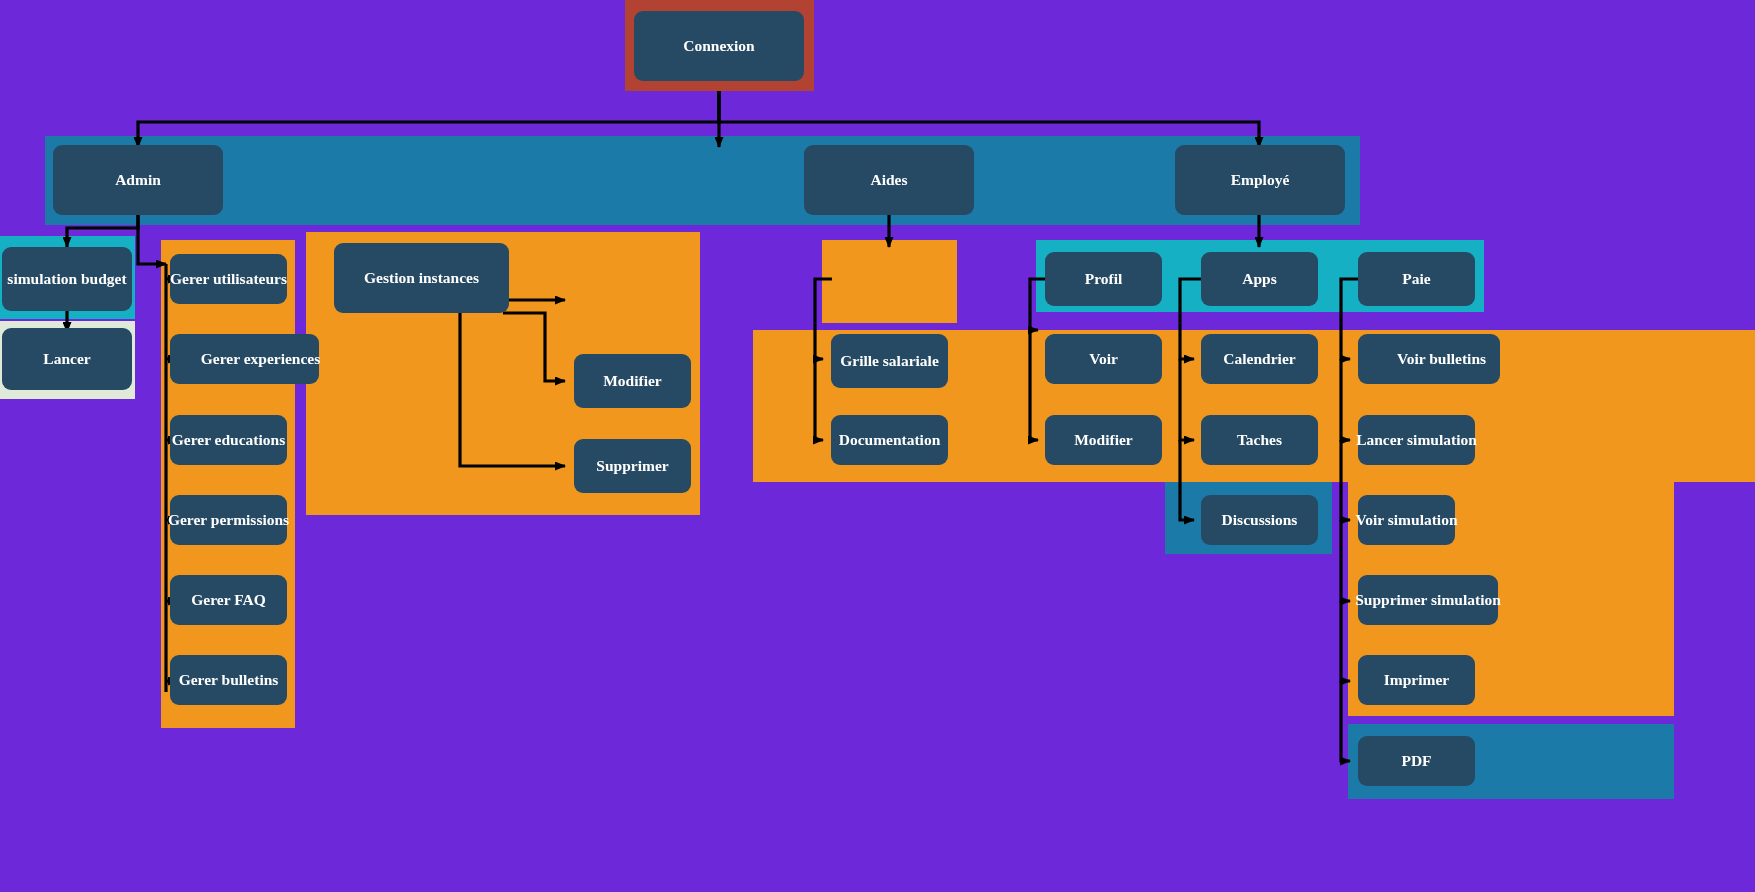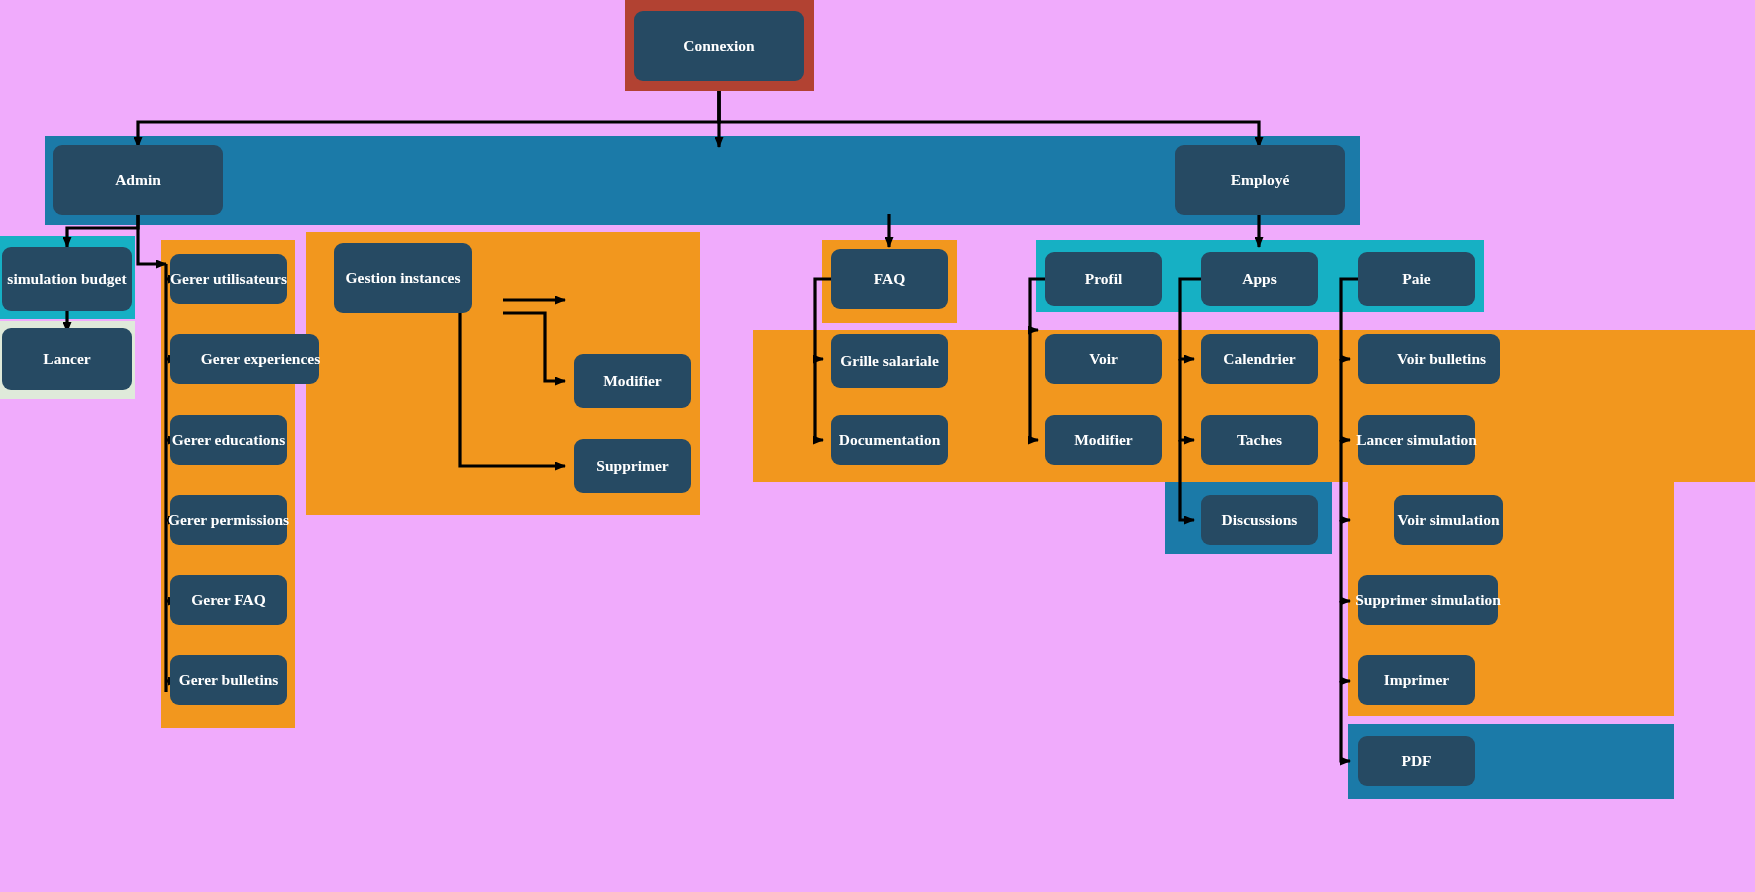--- a/index.html
+++ b/index.html
@@ -1,18 +1,18 @@
 <!DOCTYPE html>
 <html><head>
 <meta charset="utf-8">
 <style>
   html,body{margin:0;padding:0;background:#000;}
   body{width:1755px;height:892px;overflow:hidden;
        font-family:"Liberation Serif","DejaVu Serif",serif;}
-  #stage{position:relative;width:1755px;height:892px;background:#f0abfc;}
+  #stage{position:relative;width:1755px;height:892px;background:#6d28d9;}
 
   .band{position:absolute;}
   .node{position:absolute;background:#264a63;border-radius:9px;
         color:#ffffff;font-weight:bold;font-size:15.5px;
         display:flex;align-items:center;justify-content:center;
         text-align:center;line-height:1.1;white-space:nowrap;z-index:6;}
   .node.wide{font-size:15.5px;}
   svg.links{position:absolute;left:0;top:0;width:1755px;height:892px;
             pointer-events:none;z-index:5;}
   .lk{stroke:#000;stroke-width:3.2;fill:none;}
@@ -90,50 +90,50 @@
     <path class="lk" d="M1341,359 L1341,440 L1350,440" marker-end="url(#ah)"></path>
     <path class="lk" d="M1341,440 L1341,520 L1350,520" marker-end="url(#ah)"></path>
     <path class="lk" d="M1341,520 L1341,601 L1350,601" marker-end="url(#ah)"></path>
     <path class="lk" d="M1341,601 L1341,681 L1350,681" marker-end="url(#ah)"></path>
     <path class="lk" d="M1341,681 L1341,761 L1350,761" marker-end="url(#ah)"></path>
   </svg>
 
   <div class="node" style="left:634px;top:11px;width:170px;height:70px;">Connexion</div>
 
   <div class="node" style="left:53px;top:145px;width:170px;height:70px;">Admin</div>
+  <div class="node" style="left:804px;top:145px;width:170px;height:70px;">Aides</div>
   <div class="node" style="left:1175px;top:145px;width:170px;height:70px;">Employé</div>
 
   <div class="node" style="left:2px;top:328px;width:130px;height:62px;">Lancer</div>
   <div class="node" style="left:2px;top:247px;width:130px;height:64px;">simulation budget</div>
 
   <div class="node" style="left:170px;top:254px;width:117px;height:50px;">Gerer utilisateurs</div>
   <div class="node" style="left:170px;top:334px;width:117px;height:50px;padding-left:32px;">Gerer experiences</div>
   <div class="node" style="left:170px;top:415px;width:117px;height:50px;">Gerer educations</div>
   <div class="node" style="left:170px;top:495px;width:117px;height:50px;">Gerer permissions</div>
   <div class="node" style="left:170px;top:575px;width:117px;height:50px;">Gerer FAQ</div>
   <div class="node" style="left:170px;top:655px;width:117px;height:50px;">Gerer bulletins</div>
 
-  <div class="node" style="left:334px;top:243px;width:138px;height:70px;">Gestion instances</div>
+  <div class="node" style="left:334px;top:243px;width:175px;height:70px;">Gestion instances</div>
   <div class="node" style="left:574px;top:354px;width:117px;height:54px;">Modifier</div>
   <div class="node" style="left:574px;top:439px;width:117px;height:54px;">Supprimer</div>
 
-  <div class="node" style="left:831px;top:249px;width:117px;height:60px;">FAQ</div>
   <div class="node" style="left:831px;top:334px;width:117px;height:54px;">Grille salariale</div>
   <div class="node" style="left:831px;top:415px;width:117px;height:50px;">Documentation</div>
 
   <div class="node" style="left:1045px;top:252px;width:117px;height:54px;">Profil</div>
   <div class="node" style="left:1045px;top:334px;width:117px;height:50px;">Voir</div>
   <div class="node" style="left:1045px;top:415px;width:117px;height:50px;">Modifier</div>
 
   <div class="node" style="left:1201px;top:252px;width:117px;height:54px;">Apps</div>
   <div class="node" style="left:1201px;top:334px;width:117px;height:50px;">Calendrier</div>
   <div class="node" style="left:1201px;top:415px;width:117px;height:50px;">Taches</div>
   <div class="node" style="left:1201px;top:495px;width:117px;height:50px;">Discussions</div>
 
   <div class="node" style="left:1358px;top:252px;width:117px;height:54px;">Paie</div>
   <div class="node wide" style="left:1358px;top:334px;width:117px;height:50px;padding-left:25px;">Voir bulletins</div>
   <div class="node wide" style="left:1358px;top:415px;width:117px;height:50px;">Lancer simulation</div>
-  <div class="node wide" style="left:1358px;top:495px;width:109px;height:50px;margin-left:36px;">Voir simulation</div>
+  <div class="node wide" style="left:1358px;top:495px;width:97px;height:50px;">Voir simulation</div>
   <div class="node wide" style="left:1358px;top:575px;width:140px;height:50px;">Supprimer simulation</div>
   <div class="node wide" style="left:1358px;top:655px;width:117px;height:50px;">Imprimer</div>
   <div class="node wide" style="left:1358px;top:736px;width:117px;height:50px;">PDF</div>
 
 </div>
 
 </body></html>

